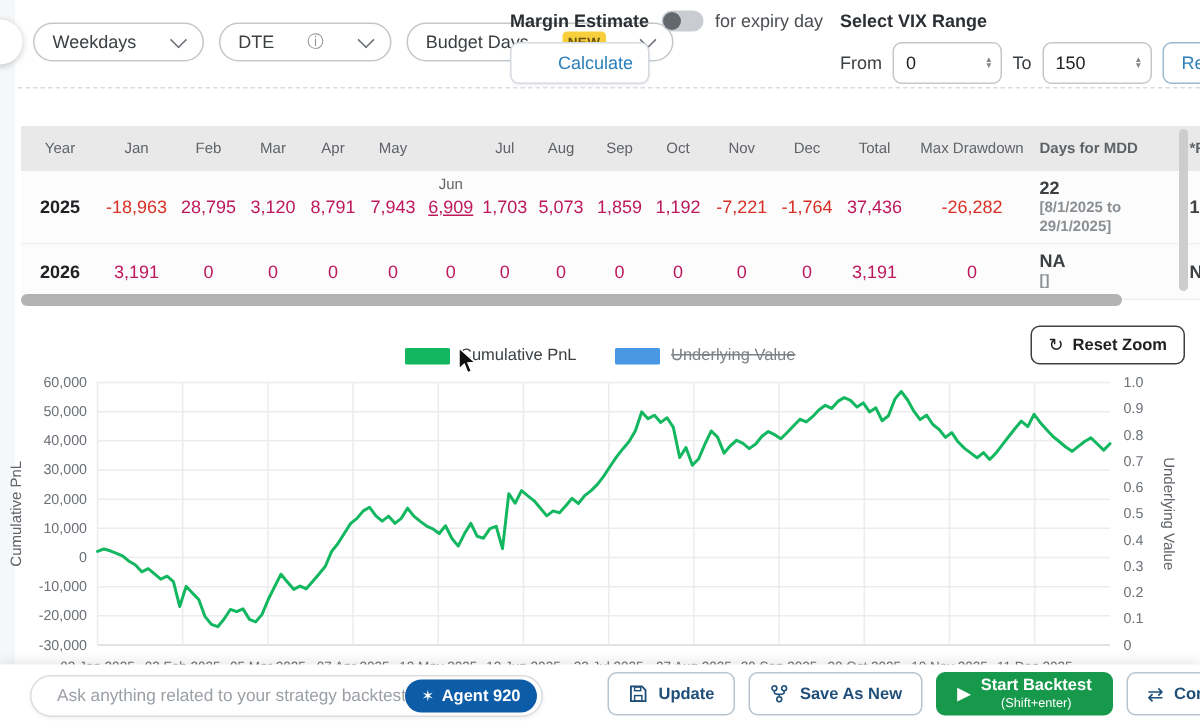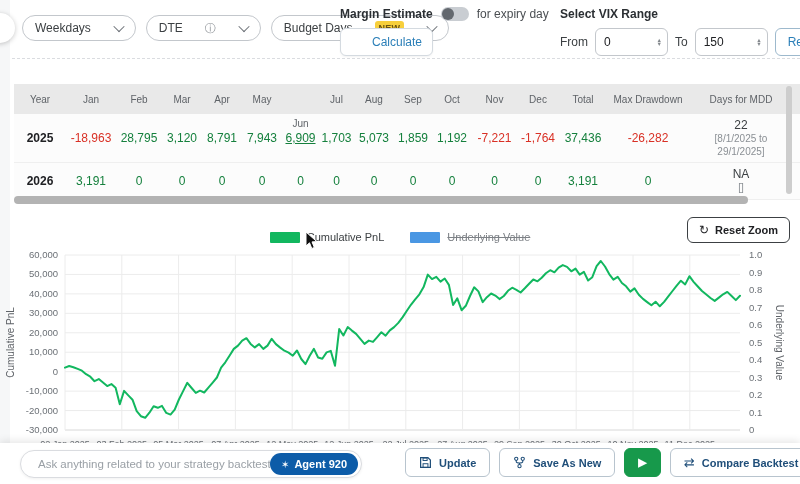--- a/index.html
+++ b/index.html
@@ -42,23 +42,23 @@
   .dashed-sep{position:absolute;left:12px;top:58px;width:788px;border-top:1px dashed #dadce0;}
   
   .table-wrap{position:absolute;left:14px;top:84px;width:786px;overflow:hidden;}
   .t-row{display:flex;align-items:center;}
   .t-head{background:#e9e9e9;height:30px;}
   .t-head .t-cell{font-size:10px;color:#5f6368;font-weight:400;}
   .t-body{background:#fcfcfc;border-bottom:1px solid #efefef;}
   .row-2025{height:48px;}
   .row-2026{height:36px;}
   .t-cell{flex:0 0 auto;text-align:center;font-size:12px;white-space:nowrap;}
-  .t-cell.left{text-align:center;padding-left:4px;}
+  .t-cell.left{text-align:left;padding-left:4px;font-weight:bold;}
   .year-cell{font-weight:700;color:#202124;}
-  .pos{color:#15803d;}
+  .pos{color:#be185d;}
   .neg{color:#d93025;}
   .mdd-main{font-size:12px;color:#3c4043;line-height:1.25;}
   .mdd-range{font-size:10px;color:#8a8f94;line-height:1.25;}
   .rmdd{color:#3c4043;}
   .hscroll{position:absolute;left:14px;top:196px;width:734px;height:8px;border-radius:4px;background:#b3b3b3;cursor:pointer;}
   .vscroll{position:absolute;left:786px;top:86px;width:6px;height:108px;border-radius:3px;background:#cdcdcd;cursor:pointer;}
   
   .chart-area{position:absolute;left:0;top:215px;width:800px;height:236px;}
   .legend{position:absolute;left:0;top:16px;width:100%;display:flex;justify-content:center;gap:26px;}
   .legend-item{display:flex;align-items:center;gap:7px;font-size:11px;color:#3c4043;cursor:pointer;}
@@ -322,19 +322,23 @@
       <svg width="13" height="13" viewBox="0 0 16 16">
         <circle cx="4" cy="3.5" r="2" fill="none" stroke="#1f4e79" stroke-width="1.3"></circle>
         <circle cx="12" cy="3.5" r="2" fill="none" stroke="#1f4e79" stroke-width="1.3"></circle>
         <circle cx="8" cy="12.5" r="2" fill="none" stroke="#1f4e79" stroke-width="1.3"></circle>
         <path d="M4 5.5 v1.5 c0 2 8 2 8 0 V5.5 M8 8.8 v1.7" fill="none" stroke="#1f4e79" stroke-width="1.3"></path>
       </svg>
       <span>Save As New</span>
     </button>
     <button class="fbtn fbtn-start">
       <span>▶</span>
+      <span class="start-txt">
+        <span>Start Backtest</span>
+        <span class="start-sub">(Shift+enter)</span>
+      </span>
     </button>
     <button class="fbtn">
       <span class="cmp-icon">⇄</span>
       <span>Compare Backtest</span>
     </button>
   </div>
 </div>
 
 </body></html>

